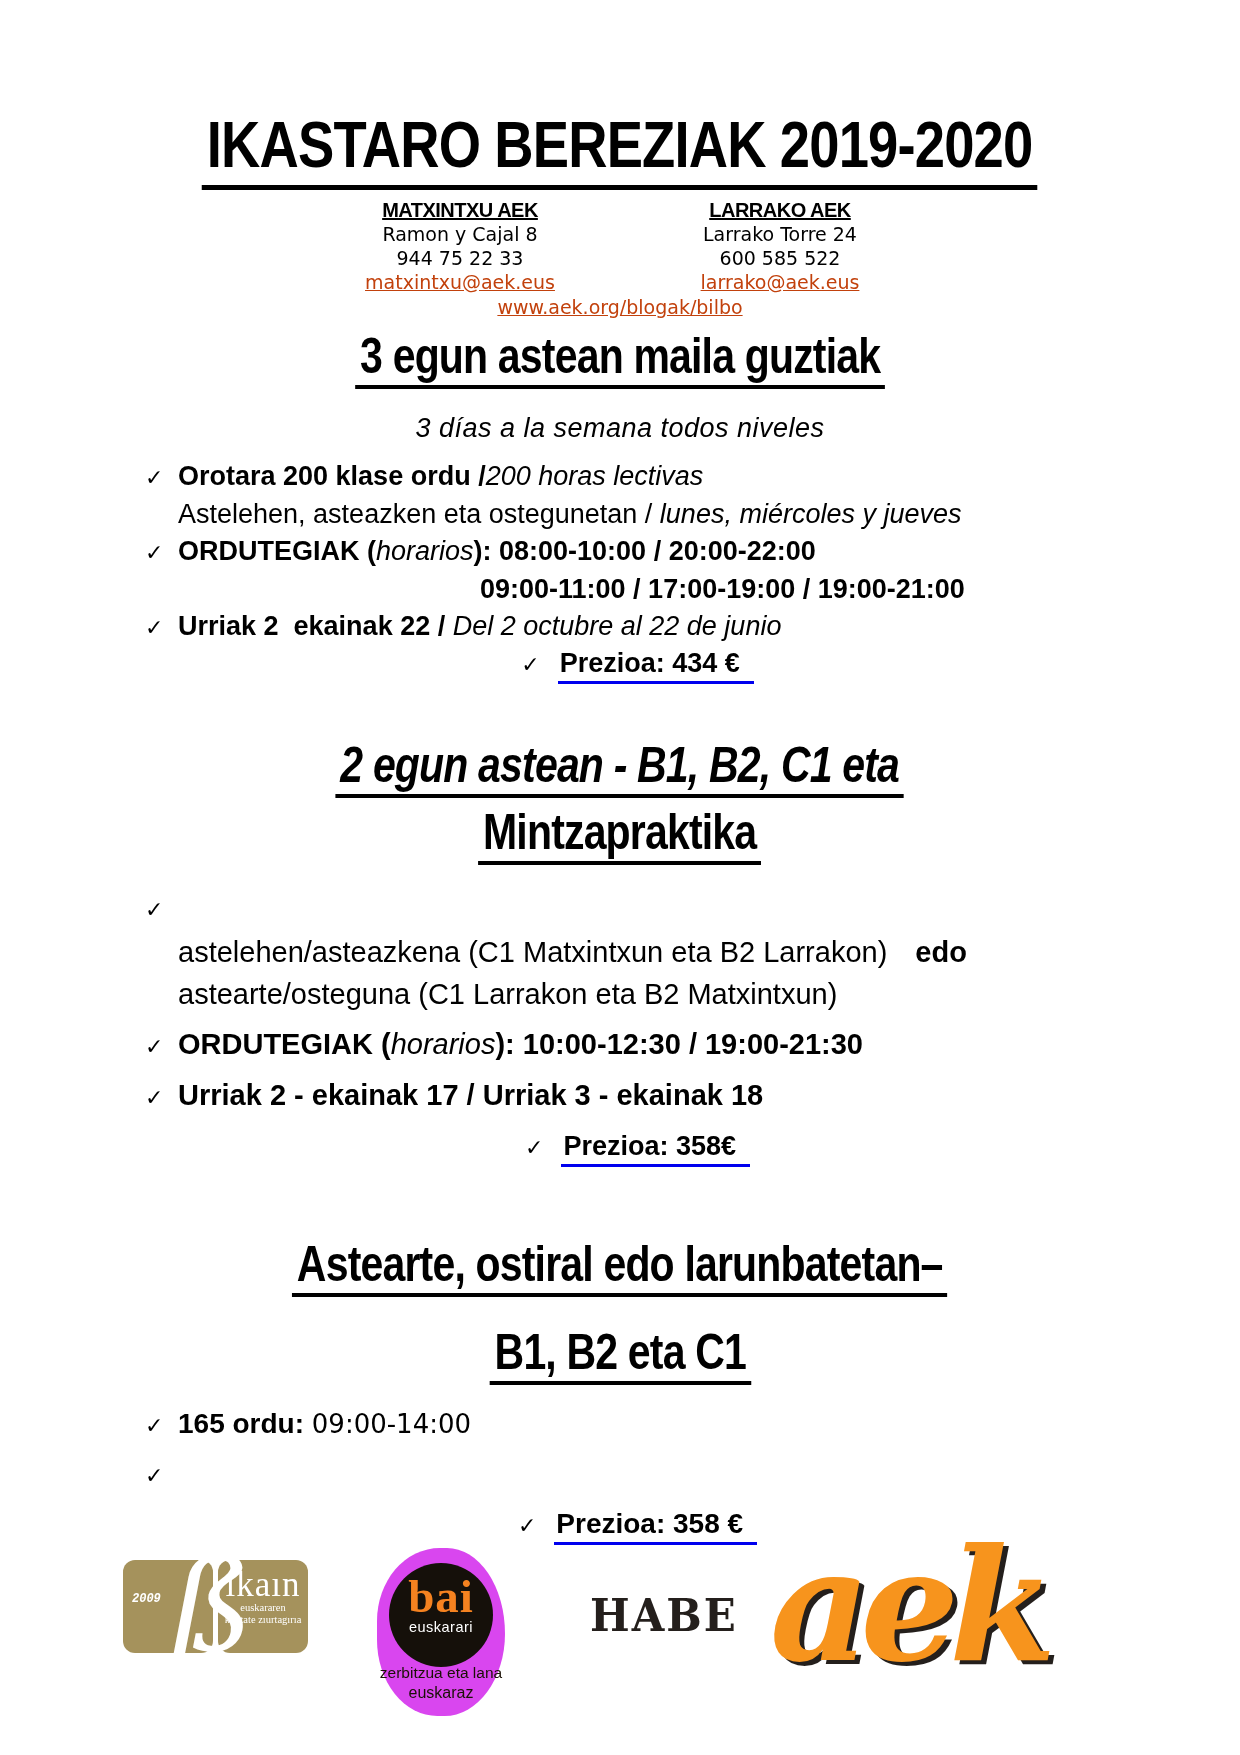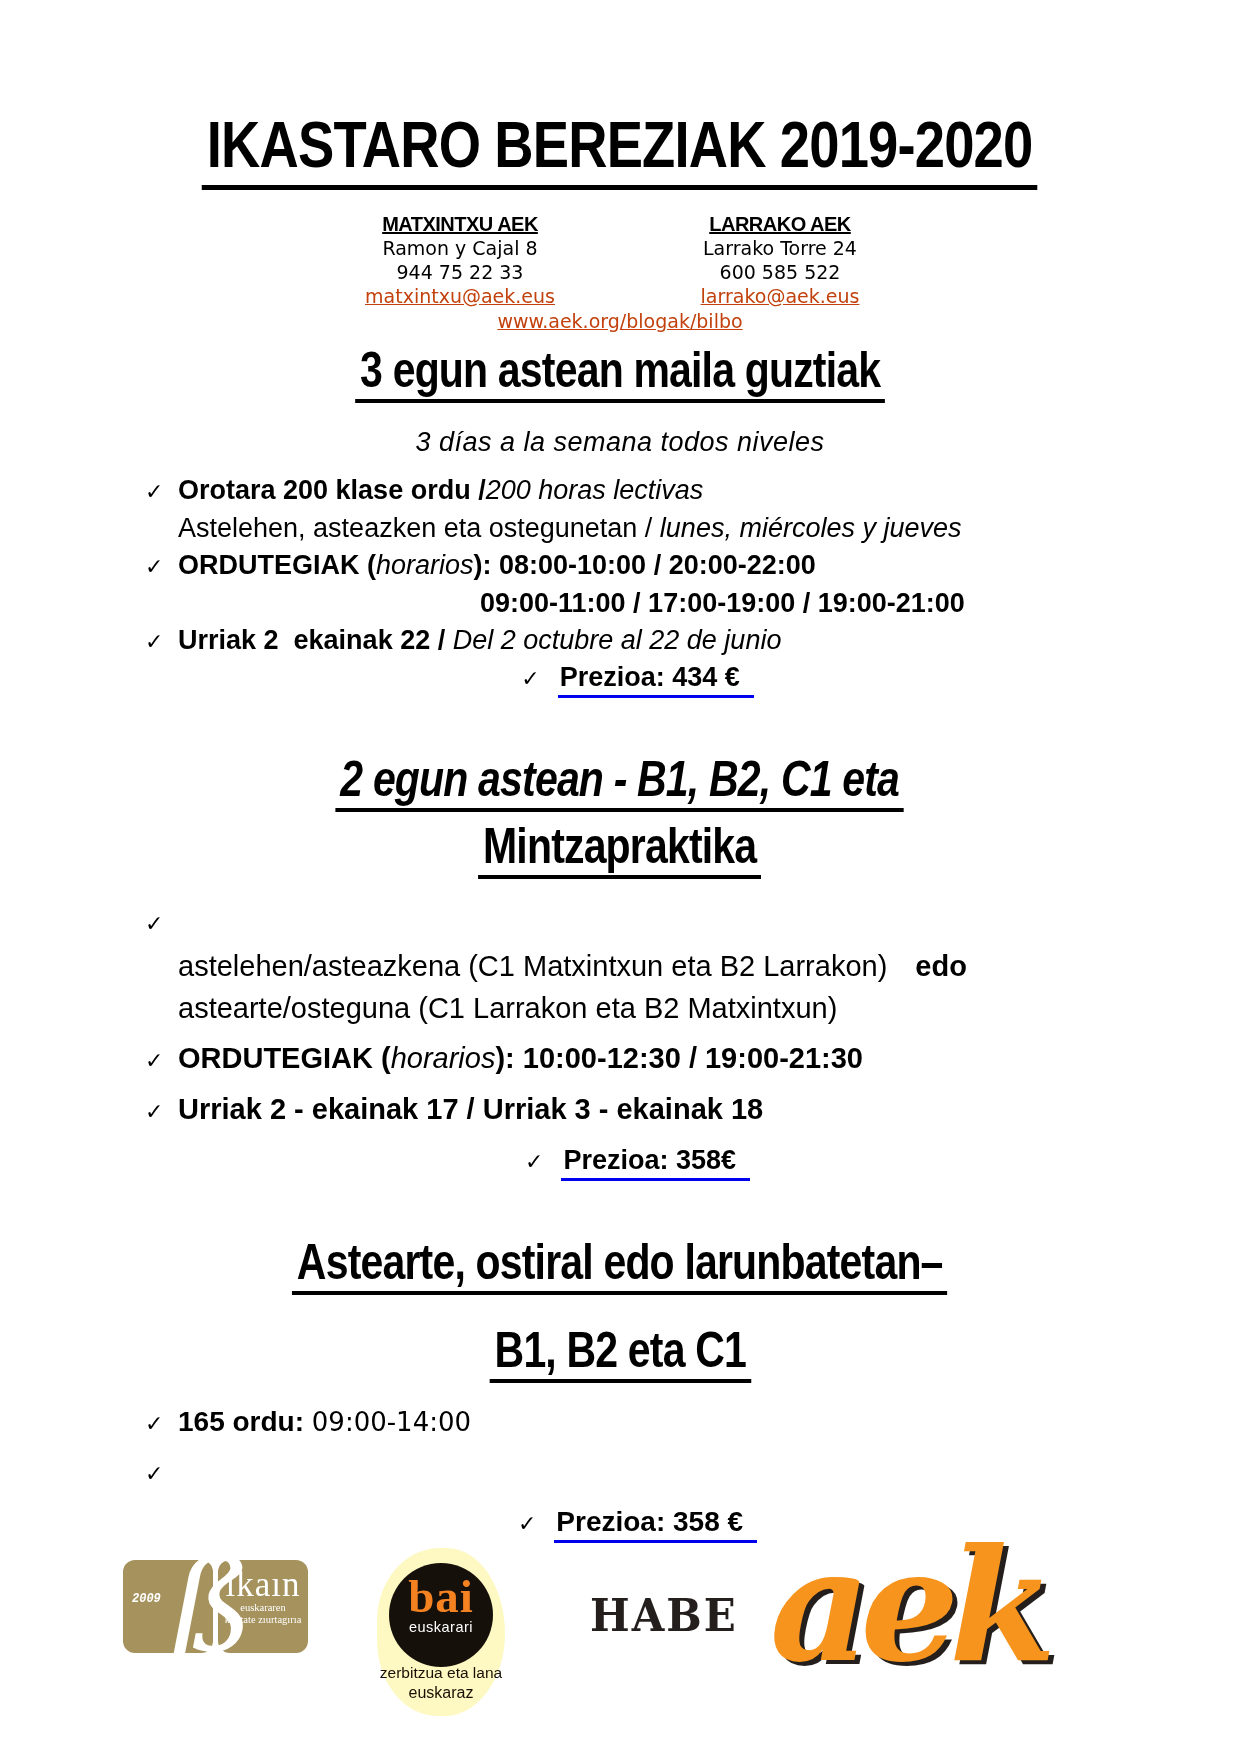--- a/index.html
+++ b/index.html
@@ -6,21 +6,21 @@
   body{width:1240px;height:1755px;position:relative;overflow:hidden;
        font-family:"Liberation Sans",sans-serif;color:#000;}
   .content{padding:0 110px 0 145px;}
 
   
   .title-wrap{text-align:center;margin:0;padding-top:108px;}
   .title{display:inline-block;font-size:64px;font-weight:bold;letter-spacing:-1px;
          transform:scaleX(0.85);border-bottom:5px solid #000;padding:0 6px 3px;white-space:nowrap;}
 
   
-  .contacts{display:flex;justify-content:center;gap:70px;margin-top:22px;
+  .contacts{display:flex;justify-content:center;gap:70px;margin-top:8px;
             font-family:"DejaVu Sans","Liberation Sans",sans-serif;font-size:19px;line-height:24px;}
   .contact-col{text-align:center;min-width:250px;}
   .center-name{font-weight:bold;text-decoration:underline;font-size:20px;letter-spacing:-0.5px;
                font-family:"Liberation Sans",sans-serif;}
   a.link, .link{color:#c2410c;text-decoration:underline;cursor:pointer;}
   .site-line{text-align:center;font-family:"DejaVu Sans","Liberation Sans",sans-serif;
              font-size:19px;line-height:24px;margin-top:1px;}
 
   
   .sec-head{text-align:center;line-height:1;}
@@ -56,21 +56,21 @@
   .bk-year{position:absolute;left:9px;top:32px;color:#fff;font-family:Liberation Mono, monospace;
            font-style:italic;font-weight:bold;font-size:12px;}
   .bk-name{color:#fff;font-family:"Liberation Serif",serif;font-size:35px;line-height:34px;
            text-align:center;margin-top:8px;letter-spacing:1px;}
   .bk-sub{color:#fff;font-family:"Liberation Serif",serif;font-size:10.5px;line-height:12px;
           text-align:center;}
   .bk-glyph{position:absolute;left:46px;top:-16px;color:#fff;font-family:"DejaVu Serif",serif;
             font-style:italic;font-size:126px;line-height:1;z-index:2;}
 
   .bai{position:absolute;left:377px;top:5px;width:128px;height:170px;}
-  .bai-blob{position:relative;width:128px;height:168px;background:#fef9c3;
+  .bai-blob{position:relative;width:128px;height:168px;background:#d946ef;
             border-radius:52% 48% 50% 50% / 46% 54% 52% 48%;}
   .bai-circle{position:absolute;top:15px;left:12px;width:104px;height:104px;border-radius:50%;
               background:#15100a;text-align:center;}
   .bai-word{color:#f58220;font-family:"Liberation Serif",serif;font-weight:bold;font-size:47px;
             line-height:44px;margin-top:11px;letter-spacing:1px;}
   .bai-sub{color:#fff;font-size:14.5px;margin-top:1px;letter-spacing:0.5px;}
   .bai-tag1{position:absolute;bottom:34px;width:100%;text-align:center;color:#1a1005;font-size:15.5px;}
   .bai-tag2{position:absolute;bottom:14px;width:100%;text-align:center;color:#1a1005;font-size:16px;}
 
   .habe{position:absolute;left:590px;top:48px;font-family:"DejaVu Serif",serif;font-weight:bold;
@@ -158,21 +158,21 @@
   <div class="line sec2-line" style="margin-top:6px;">
     <span class="check">✓</span>
     <div class="t"><b>Urriak 2 - ekainak 17 / Urriak 3 - ekainak 18</b></div>
   </div>
   <div class="price-line" style="margin-top:10px;">
     <span class="check" style="width:auto;">✓</span>
     <span class="price">Prezioa: 358€</span>
   </div>
 </div>
 
-<div class="sec-head" style="margin-top:56px;">
+<div class="sec-head" style="margin-top:72px;">
   <span class="hspan">Astearte, ostiral edo larunbatetan–</span>
 </div>
 <div class="sec-head" style="margin-top:30px;">
   <span class="hspan">B1, B2 eta C1</span>
 </div>
 
 <div class="content" style="margin-top:20px;">
   <div class="line" style="font-size:28px;line-height:38px;">
     <span class="check">✓</span>
     <div class="t"><b>165 ordu: </b><span style="font-family:'DejaVu Sans',sans-serif;font-size:26px;">09:00-14:00</span></div>

